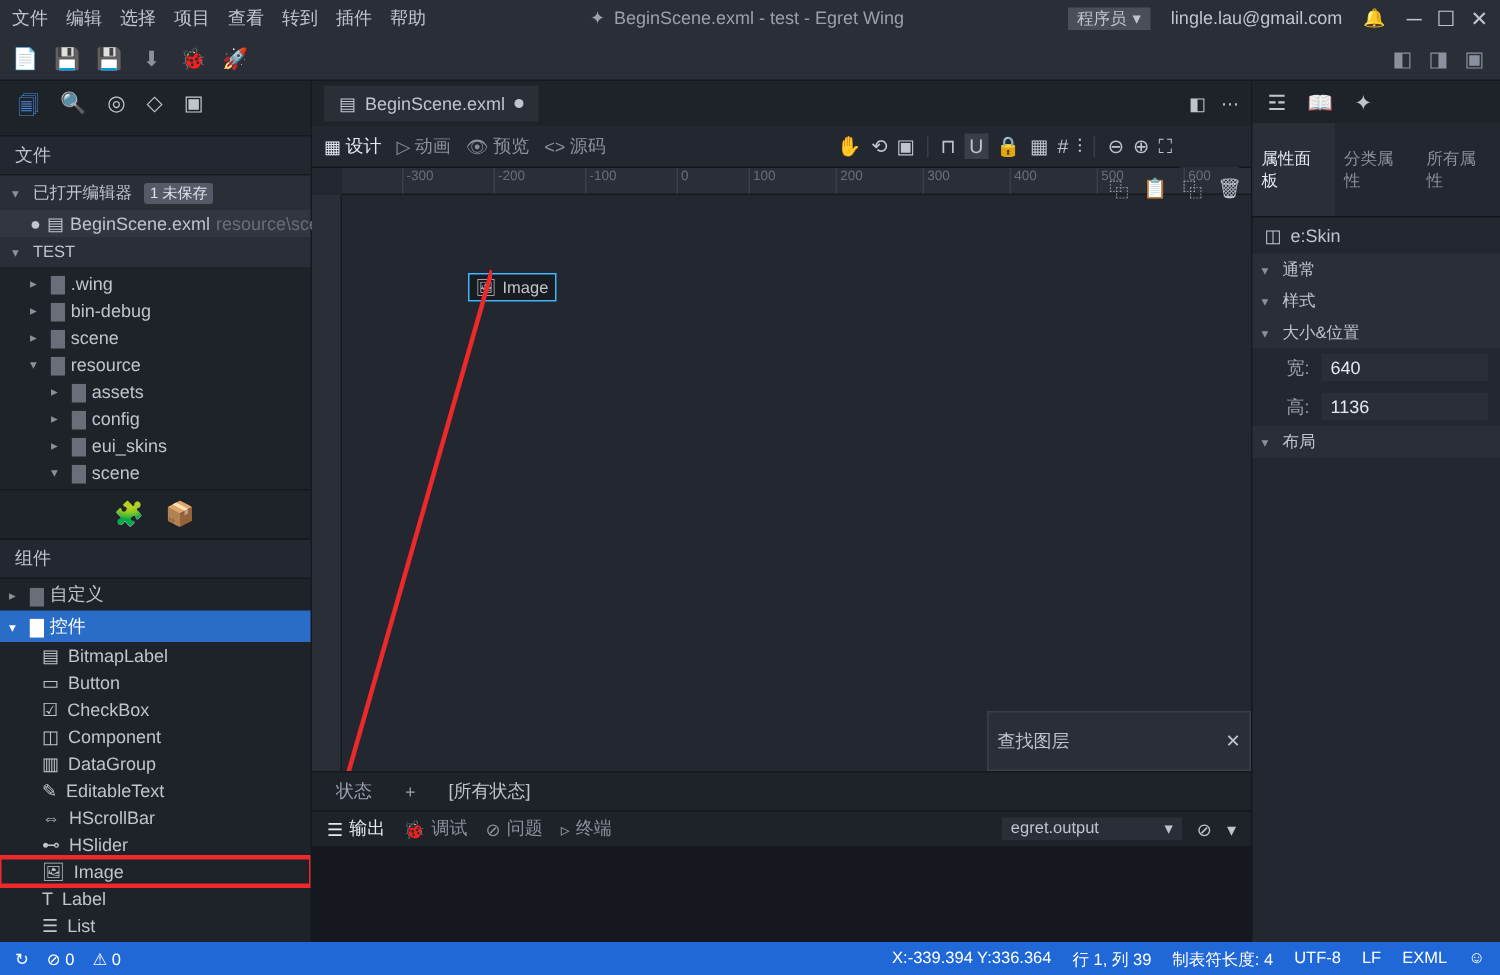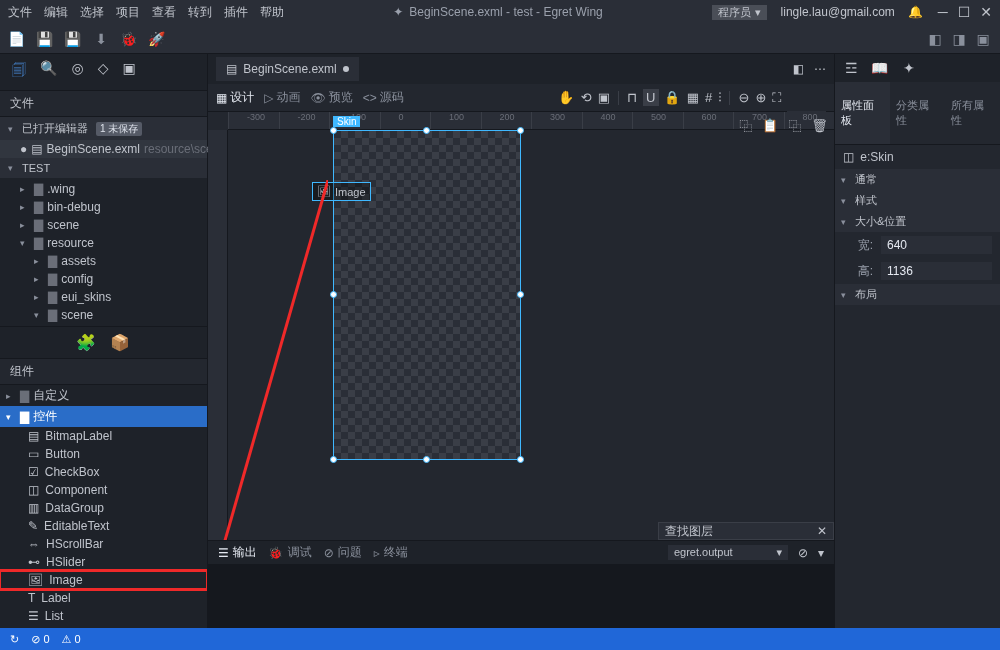--- a/index.html
+++ b/index.html
@@ -35,30 +35,30 @@
 .dirty-dot { width: 6px; height: 6px; border-radius: 50%; background: #c0c4cc; }
 .ed-toolbar { height: 28px; display: flex; align-items: center; padding: 0 8px; gap: 6px; background: #23272f; border-bottom: 1px solid #15181e; justify-content: space-between; }
 .mode-group { display: flex; gap: 10px; align-items: center; }
 .mode-btn { display: flex; align-items: center; gap: 3px; color: #8a909c; cursor: pointer; }
 .mode-btn.active { color: #e4e8f0; }
 .icon-group { display: flex; gap: 6px; font-size: 13px; align-items: center; }
 .sep { width: 1px; height: 14px; background: #3a3e47; margin: 0 2px; }
 .zoom-sel { background: #2a2e37; padding: 1px 4px; font-size: 11px; margin-top: 41px; }
 .canvas-wrap { flex: 1; position: relative; background: #23272f; overflow: hidden; }
 .ruler-h { position: absolute; left: 20px; right: 0; top: 0; height: 18px; background: #2a2e37; border-bottom: 1px solid #15181e; display: flex; font-size: 9px; color: #6a6e78; }
-.ruler-h span { flex: 1; border-left: 1px solid #3a3e47; padding-left: 18px; }
+.ruler-h span { flex: 1; border-left: 1px solid #3a3e47; padding-left: 2px; margin-left: 40px; }
 .ruler-v { position: absolute; left: 0; top: 18px; bottom: 0; width: 20px; background: #2a2e37; border-right: 1px solid #15181e; }
 .stage { position: absolute; left: 125px; top: 18px; width: 188px; height: 330px; border: 1px solid #3fb8ff; background: repeating-conic-gradient(#3a3e47 0 25%, #2a2e37 0 50%) 0 0 / 14px 14px; }
 .stage-label { position: absolute; top: -15px; left: -1px; background: #3fb8ff; color: #fff; font-size: 10px; padding: 0 4px; }
 .handle { position: absolute; width: 7px; height: 7px; background: #fff; border: 1px solid #3fb8ff; border-radius: 50%; }
 .h-nw{left:-4px;top:-4px}.h-n{left:50%;top:-4px;margin-left:-4px}.h-ne{right:-4px;top:-4px}.h-w{left:-4px;top:50%;margin-top:-4px}.h-e{right:-4px;top:50%;margin-top:-4px}.h-sw{left:-4px;bottom:-4px}.h-s{left:50%;bottom:-4px;margin-left:-4px}.h-se{right:-4px;bottom:-4px}
 .image-drop { position: absolute; left: 104px; top: 70px; border: 1px solid #3fb8ff; background: rgba(0,0,0,.3); display: flex; align-items: center; gap: 4px; padding: 2px 4px; font-size: 11px; color: #c0c4cc; }
 .red-line { position: absolute; pointer-events: none; }
 .red-line svg { width: 100%; height: 100%; }
-.layer-box { position: absolute; right: 0; bottom: 0; left: 450px; top: auto; height: 18px; background: #2a2e37; display: flex; align-items: center; padding: 0 6px; font-size: 12px; justify-content: space-between; border: 1px solid #3a3e47; }
+.layer-box { position: absolute; right: 0; bottom: 0; left: 450px; top: auto; height: 40px; background: #2a2e37; display: flex; align-items: center; padding: 0 6px; font-size: 12px; justify-content: space-between; border: 1px solid #3a3e47; }
 .outline-bar { position: absolute; top: 0; right: 0; width: 160px; height: 30px; display: flex; gap: 10px; padding: 6px; justify-content: flex-end; font-size: 13px; }
 .state-bar { height: 26px; display: flex; align-items: center; gap: 10px; padding: 0 10px; background: #1e2229; border-top: 1px solid #15181e; font-size: 12px; }
 .state-item { padding: 2px 6px; color: #9aa0ac; }
 .state-item.bracket { color: #c0c4cc; }
 .console-bar { height: 24px; display: flex; align-items: center; gap: 10px; padding: 0 10px; background: #1e2229; font-size: 12px; justify-content: space-between; border-top: 1px solid #15181e; }
 .cb-left { display: flex; gap: 12px; align-items: center; }
 .cb-item { display: flex; align-items: center; gap: 4px; color: #8a909c; }
 .cb-item.active { color: #e4e8f0; }
 .cb-right { display: flex; gap: 10px; align-items: center; }
 .cb-sel { background: #2a2e37; padding: 1px 6px; font-size: 11px; width: 120px; display: flex; justify-content: space-between; }
@@ -312,44 +312,38 @@
           <span>700</span>
           <span>800</span>
       </div>
       <div class="ruler-v"></div>
       <div class="outline-bar">
         <span>⿻</span>
         <span>📋</span>
         <span>⿻</span>
         <span>🗑</span>
       </div>
-      <div class="stage">
-        <div class="stage-label">Skin</div>
-        <span class="handle h-nw"></span>
-        <span class="handle h-n"></span>
-        <span class="handle h-ne"></span>
-        <span class="handle h-w"></span>
-        <span class="handle h-e"></span>
-        <span class="handle h-sw"></span>
-        <span class="handle h-s"></span>
-        <span class="handle h-se"></span>
-      </div>
       <div class="image-drop">
         <span>🖼</span>
         <span>Image</span>
       </div>
       <div class="red-line" style="left:0;top:68px;width:120px;height:420px">
         <svg viewBox="0 0 120 420">
             <line x1="0" y1="420" x2="120" y2="0" stroke="#ef2929" stroke-width="3"></line>
           </svg>
       </div>
       <div class="layer-box">
         <span>查找图层</span>
         <span>✕</span>
       </div>
+    </div>
+    <div class="state-bar">
+      <span class="state-item">状态</span>
+      <span class="state-item">+</span>
+      <span class="state-item bracket">[所有状态]</span>
     </div>
     <div class="console-bar">
       <div class="cb-left">
         <span class="cb-item active">☰ <span>输出</span></span>
         <span class="cb-item">🐞 <span>调试</span></span>
         <span class="cb-item">⊘ <span>问题</span></span>
         <span class="cb-item">▹ <span>终端</span></span>
       </div>
       <div class="cb-right">
         <span class="cb-sel">
@@ -404,13 +398,22 @@
       </div>
   </div>
 </div>
 
 <div class="statusbar">
   <div class="sb-left">
     <span>↻</span>
     <span>⊘ 0</span>
     <span>⚠ 0</span>
   </div>
+  <div class="sb-right">
+    <span>X:-339.394 Y:336.364</span>
+    <span>行 1, 列 39</span>
+    <span>制表符长度: 4</span>
+    <span>UTF-8</span>
+    <span>LF</span>
+    <span>EXML</span>
+    <span>☺</span>
+  </div>
 </div>
 
 </body></html>

